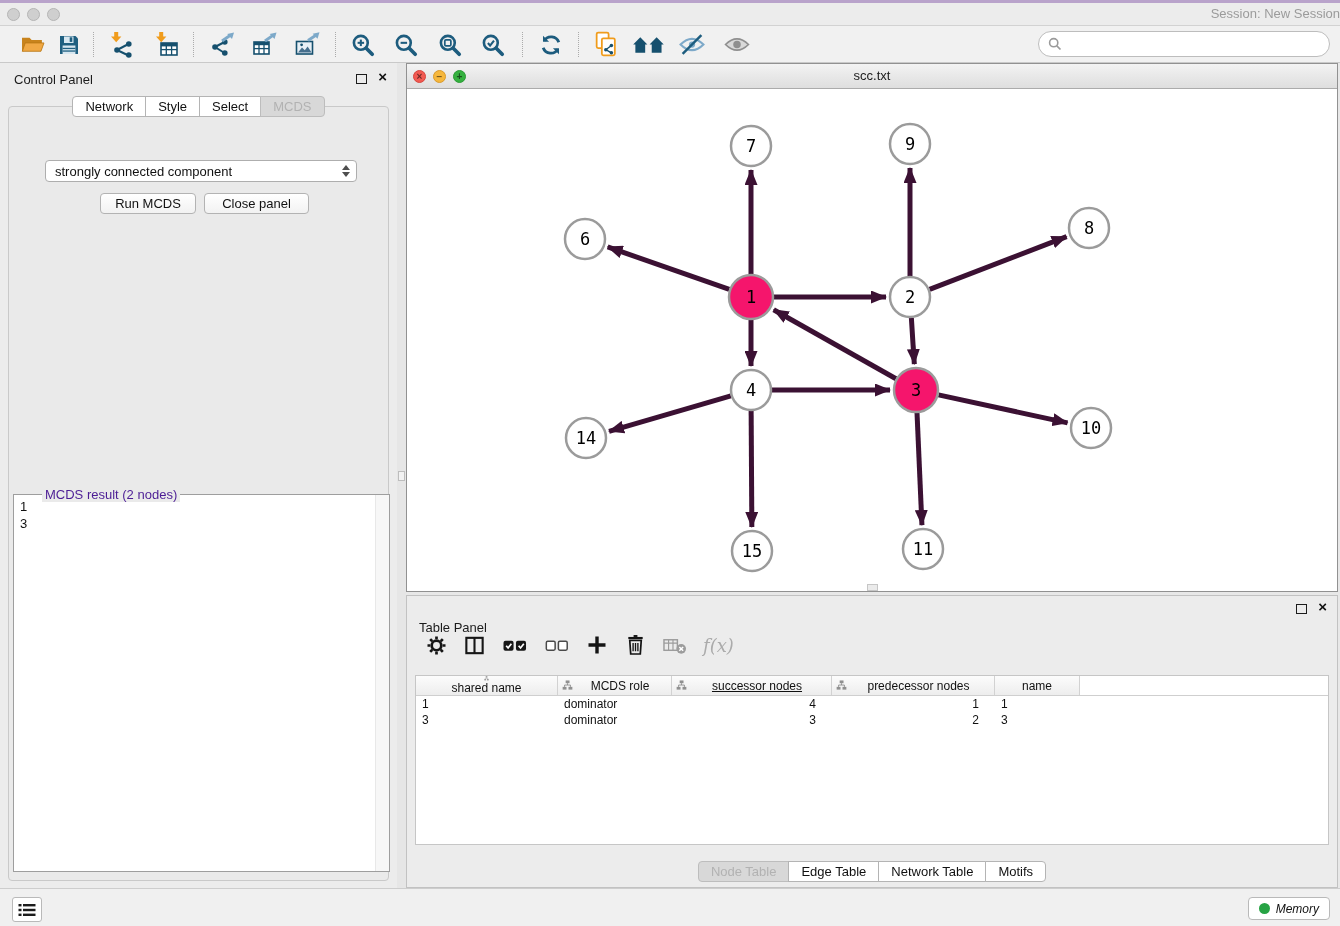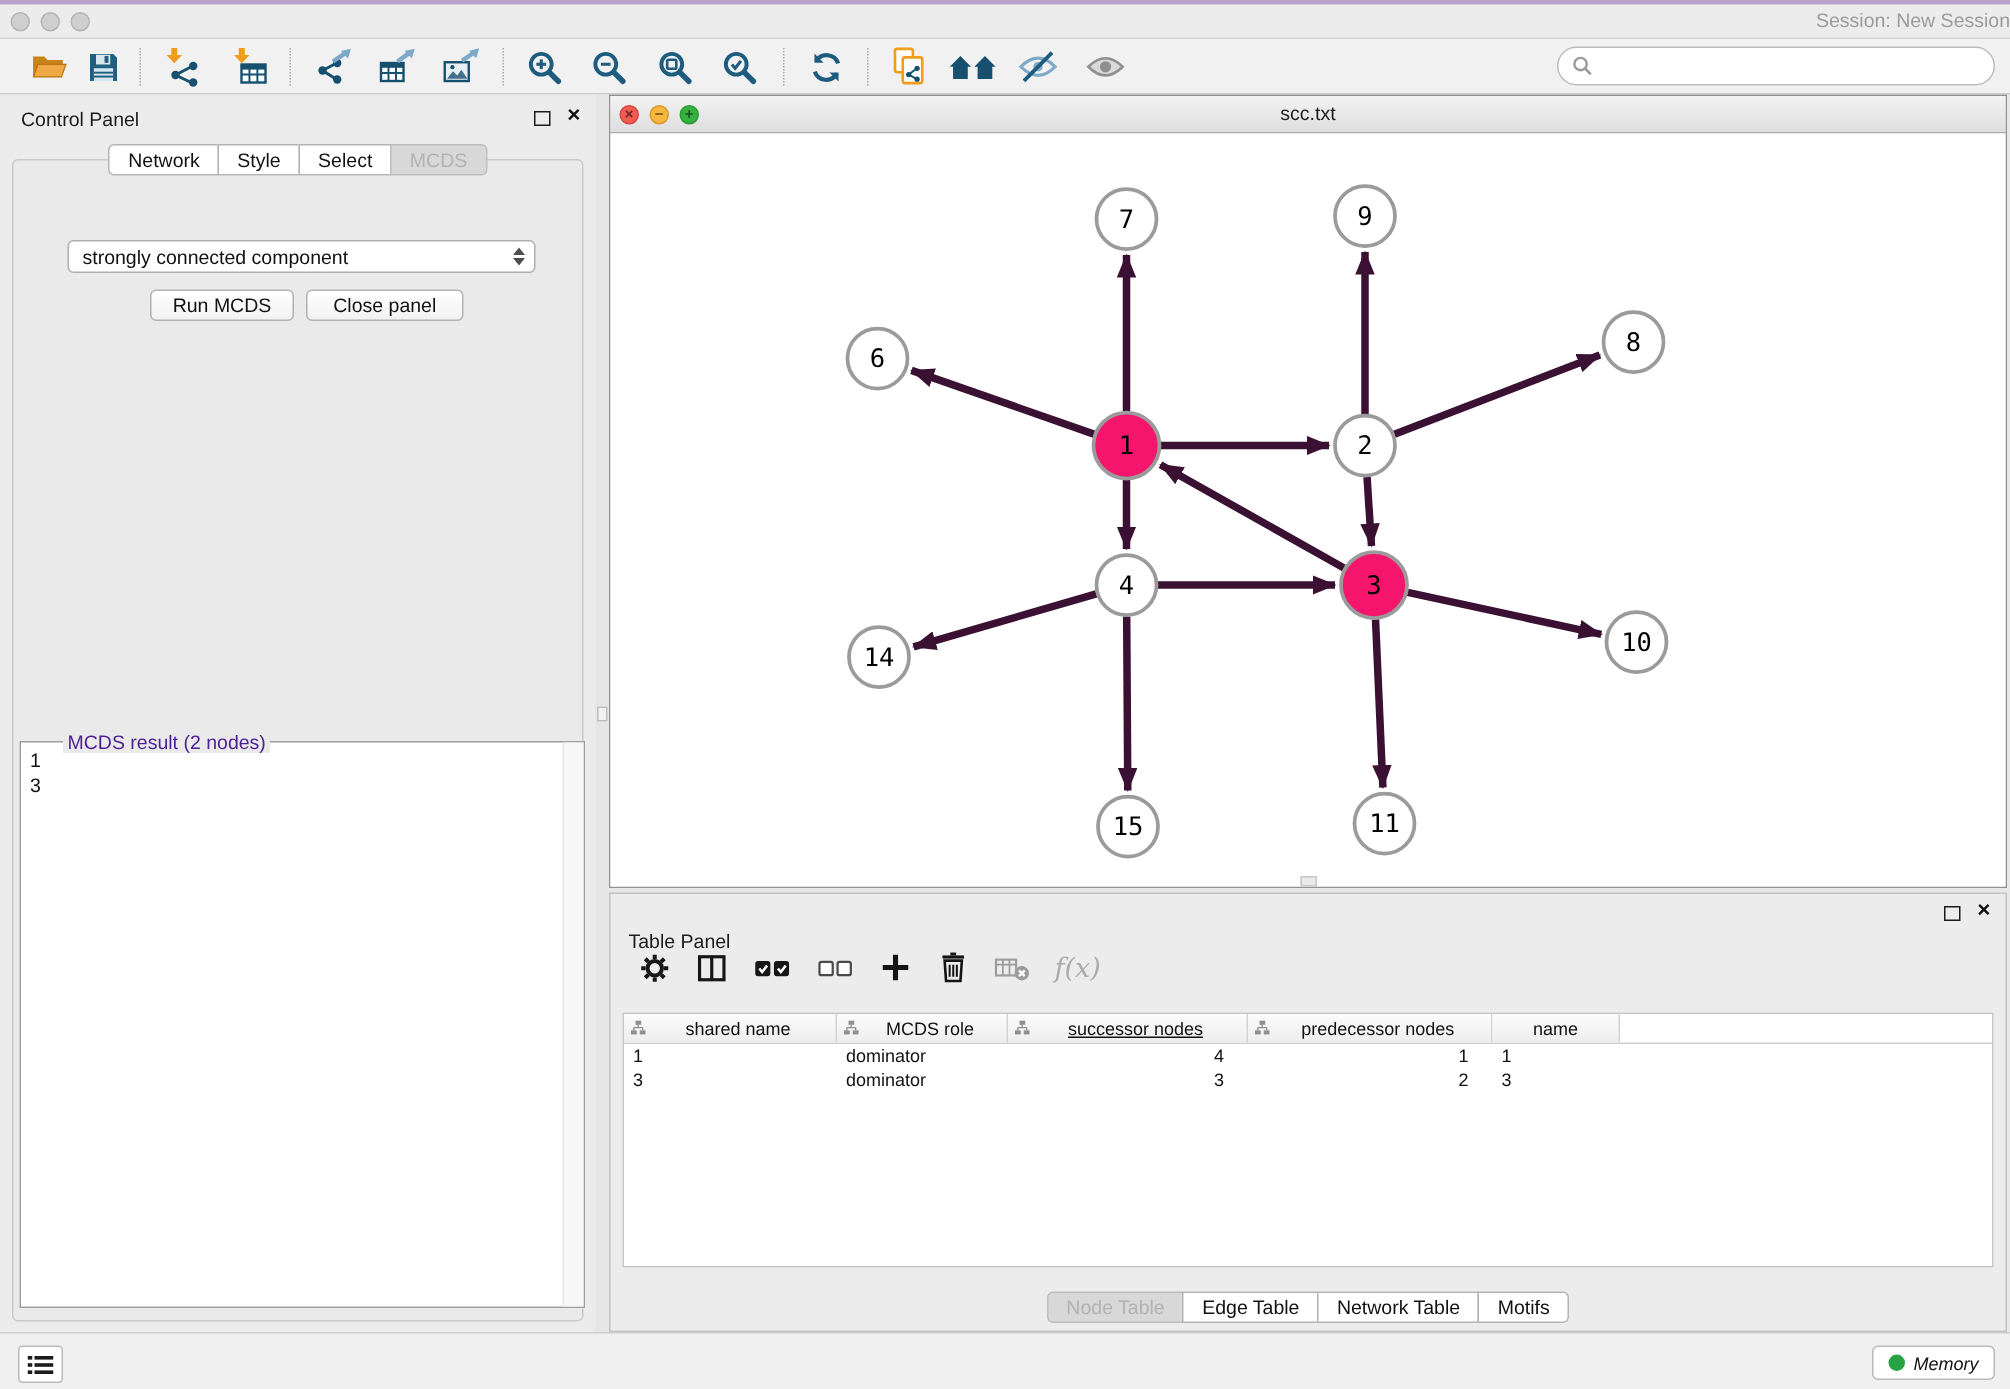--- a/index.html
+++ b/index.html
@@ -435,21 +435,21 @@
         <path d="M17.5 13.5l4 4M21.5 13.5l-4 4" stroke="#fff" stroke-width="1.6"></path>
       </svg>
     </span>
     <span class="tp-ic">
       <span class="fx">f(x)</span>
     </span>
   </div>
 
   <div class="tp-table">
     <div class="tp-thead" id="tp-thead">
-        <div class="th" style="width: 142px;">
+        <div class="th" style="width: 142px; flex-direction: column;">
           <svg width="11" height="11" viewBox="0 0 12 12">
             <rect x="4" y="0.5" width="4.2" height="3" fill="#909090"></rect>
             <path d="M6 3.5v2M2.8 7.5V5.5M9.2 7.5V5.5M2.8 5.5h6.4" stroke="#909090" stroke-width="1" fill="none"></path>
             <rect x="0.7" y="7.5" width="4.2" height="3" fill="#909090"></rect>
             <rect x="7.1" y="7.5" width="4.2" height="3" fill="#909090"></rect>
           </svg>
           <span class="th-label">shared name</span>
         </div>
         <div class="th" style="width: 114px;">
           <svg width="11" height="11" viewBox="0 0 12 12">

